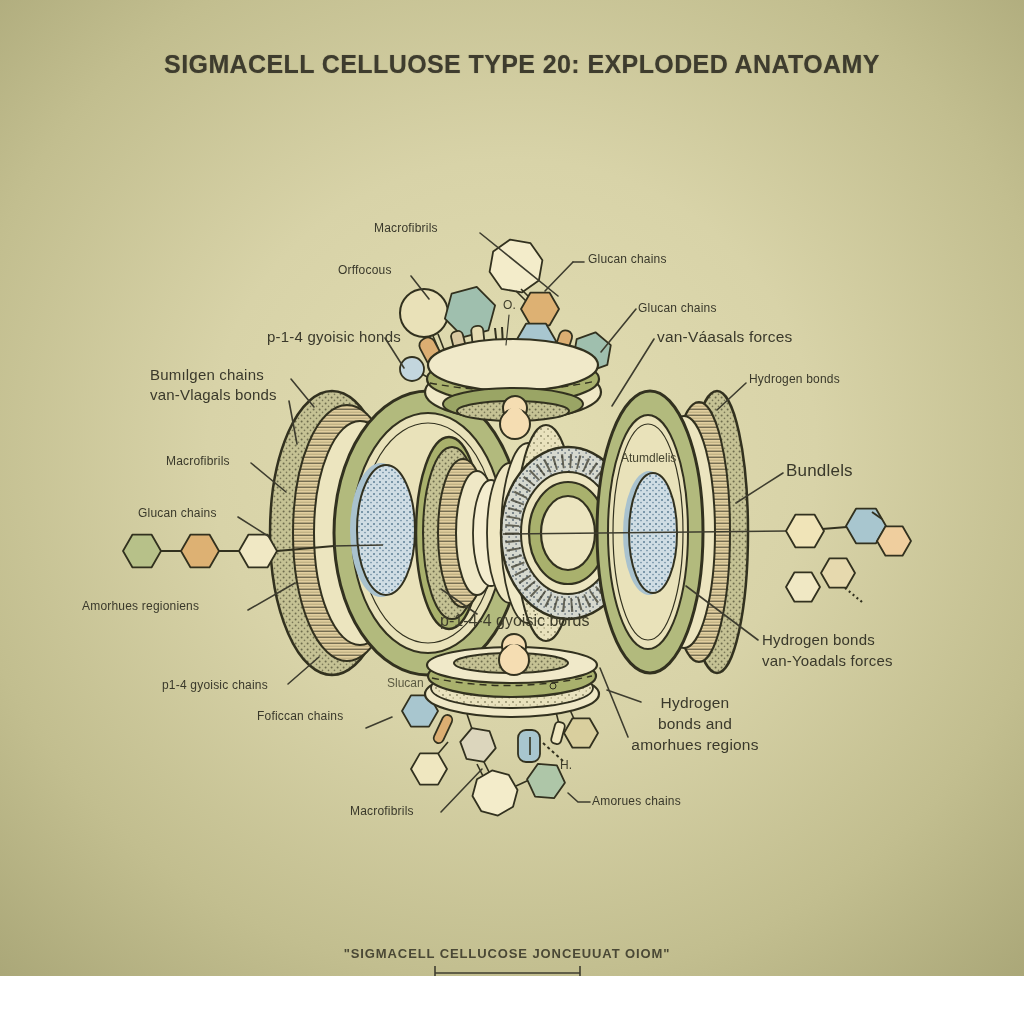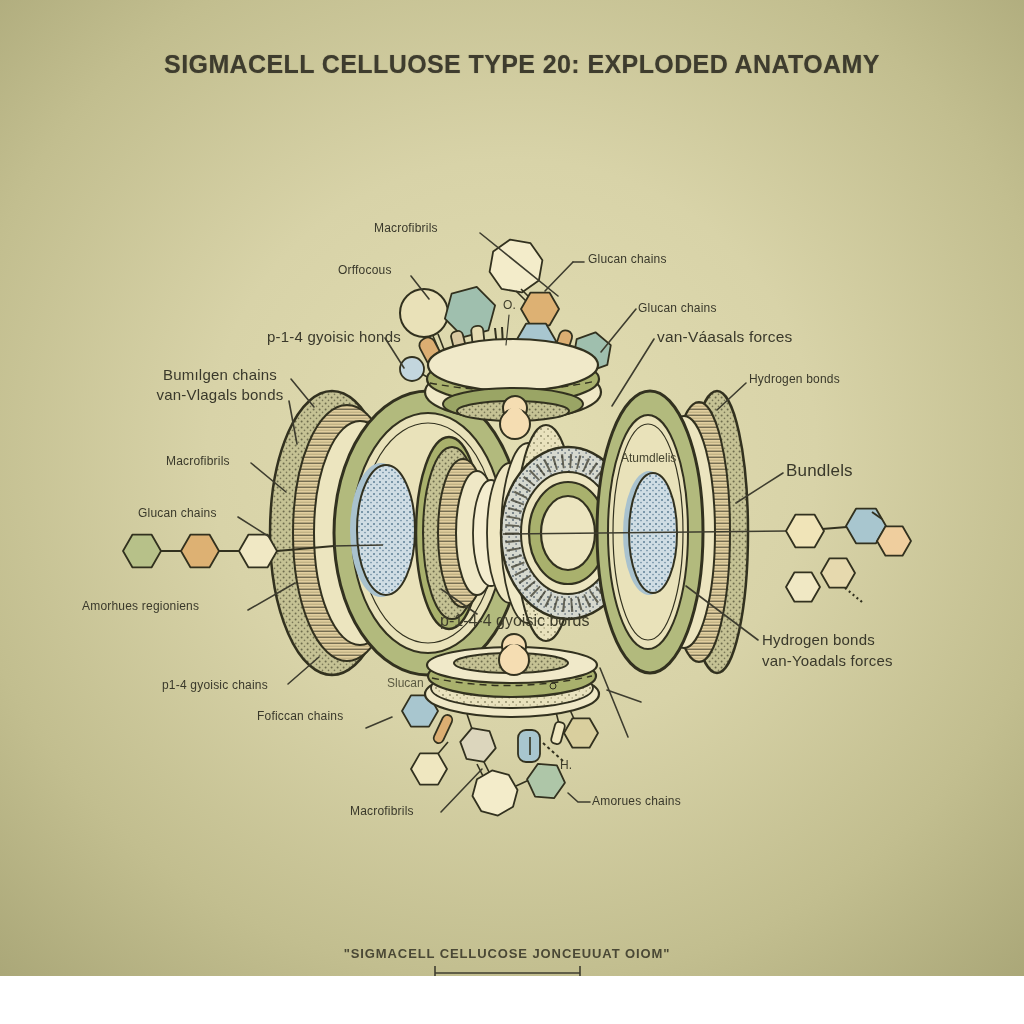--- a/index.html
+++ b/index.html
@@ -13,21 +13,21 @@
   .label{
     position:absolute;font-family:"Liberation Sans",sans-serif;
     color:#3a392b;font-size:12px;line-height:19px;white-space:nowrap;letter-spacing:.2px;
   }
   .f15{font-size:15px;}
   .f155{font-size:15.5px;text-align:center;}
   .f17{font-size:17px;}
   .xs{font-size:12px;letter-spacing:0;color:#45442f;text-align:center;}
   .sm{font-size:12px;color:#3f3e2c;}
   .f13{font-size:16px;letter-spacing:0;color:#3f3e2c;}
-  .rt{text-align:center;}
+  .rt{text-align:left;}
   .ctr{text-align:center;}
   .lh20{line-height:20px;white-space:normal;}
   .lh21{line-height:21px;white-space:normal;}
   #page-title{
     position:absolute;left:0;top:50px;width:1044px;text-align:center;
     font-size:25px;font-weight:700;color:#3e3c2e;letter-spacing:.4px;
     text-shadow:0 0 1px rgba(55,53,38,.45);
   }
   #bottom-caption{
     position:absolute;left:187px;top:946px;width:640px;text-align:center;
@@ -254,20 +254,25 @@
 
   <div class="label f15 lh21" style="left:762px;top:629px;width:150px;">
     <span>Hydrogen bonds</span><br>
     <span>van-Yoadals forces</span>
   </div>
 
   <div class="label" style="left:162px;top:676px;">p1-4 gyoisic chains</div>
   <div class="label xs faded" style="left:387px;top:674px;">Slucan</div>
   <div class="label" style="left:257px;top:707px;">Foficcan chains</div>
 
+  <div class="label f155 ctr lh21" style="left:630px;top:692px;width:130px;">
+    <span>Hydrogen</span><br>
+    <span>bonds and</span><br>
+    <span>amorhues regions</span>
+  </div>
 
   <div class="label" style="left:350px;top:802px;">Macrofibrils</div>
   <div class="label" style="left:592px;top:792px;">Amorues chains</div>
   <div class="label f13" style="left:440px;top:611px;">p-1-4-4 gyoisic bords</div>
   <div class="label sm" style="left:503px;top:296px;">O.</div>
   <div class="label sm" style="left:560px;top:756px;">H.</div>
 
   <div id="bottom-caption">"SIGMACELL CELLUCOSE JONCEUUAT OIOM"</div>
 </div>
 

